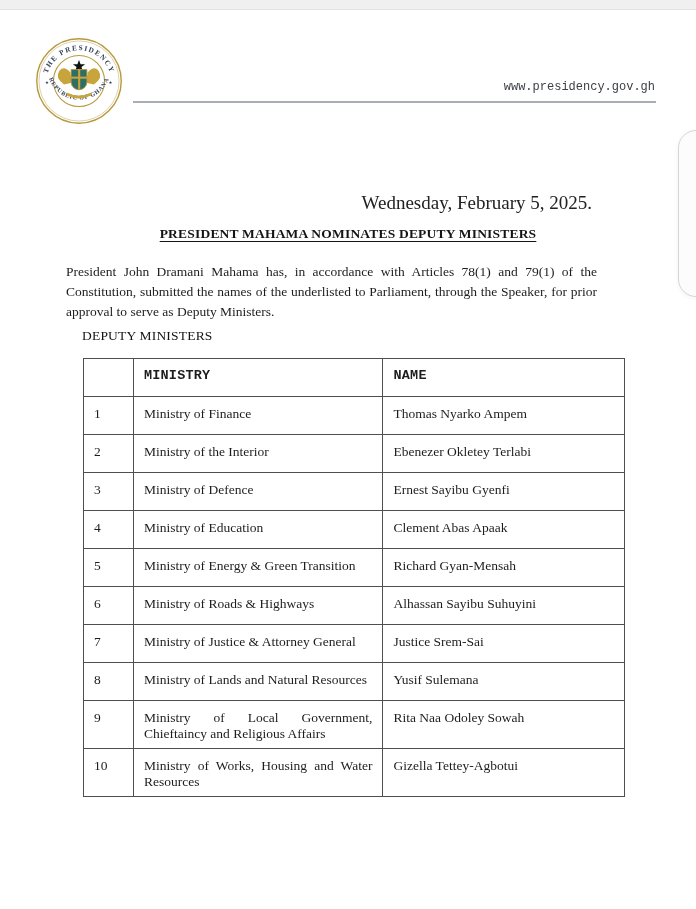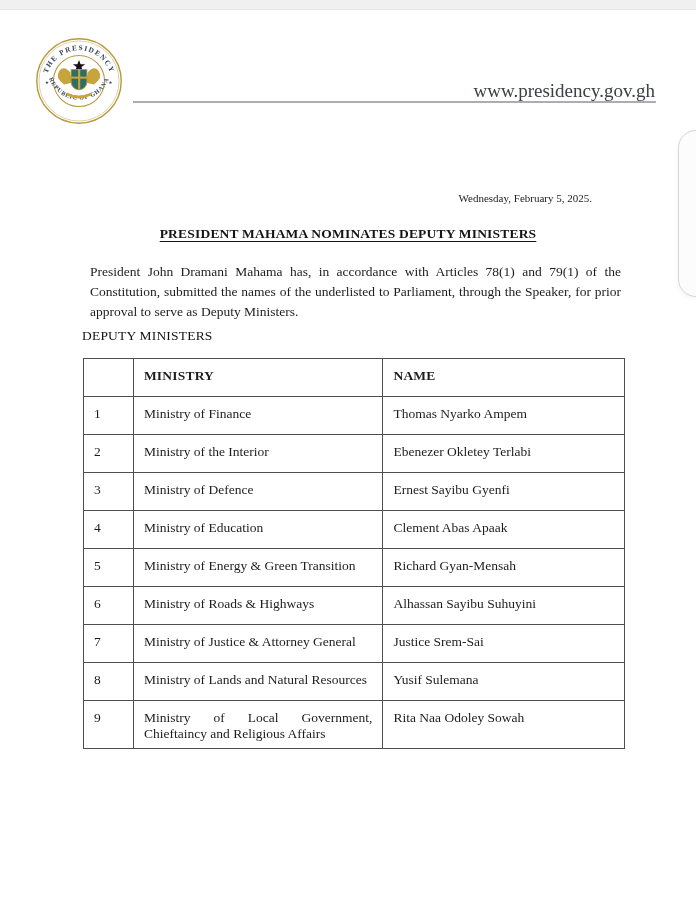--- a/index.html
+++ b/index.html
@@ -27,48 +27,48 @@
     position: absolute; left: 133px; top: 50px;
     font-family: "Liberation Serif", serif;
     font-weight: bold;
     font-size: 19px;
     line-height: 21px;
     letter-spacing: 0.4px;
     color: #191922;
   }
   .website {
     position: absolute; top: 80px; right: 41px;
-    font-family: Liberation Serif, serif;
-    font-size: 19px;
+    font-family: Liberation Mono, monospace;
+    font-size: 12px;
     color: #3c4045;
   }
   .header-rule {
     position: absolute; left: 133px; top: 101px;
     width: 523px; height: 2px;
     background: #a9aeb4;
   }
   
   .date-line {
     position: absolute; top: 192px; right: 104px;
-    font-size: 11px;
+    font-size: 19px;
     color: #222;
   }
   .doc-title {
     position: absolute; top: 226px; left: 0;
     width: 696px;
     text-align: center;
     font-size: 13.5px;
     font-weight: bold;
     letter-spacing: 0.2px;
     text-decoration: underline;
     text-underline-offset: 3px;
     color: #141414;
   }
   .body-paragraph {
-    position: absolute; top: 262px; left: 90px;
+    position: absolute; top: 262px; left: 66px;
     width: 531px;
     font-size: 13.5px;
     line-height: 20px;
     text-align: justify;
     color: #1d1d1d;
   }
   .section-heading {
     position: absolute; top: 328px; left: 82px;
     font-size: 13.5px;
     font-weight: normal;
@@ -86,20 +86,21 @@
   table.ministers th, table.ministers td {
     border: 1px solid #4f4f4f;
     vertical-align: top;
     padding: 9px 10px 6px 10px;
     height: 38px;
   }
   table.ministers th {
     text-align: left;
     font-weight: bold;
     letter-spacing: 0.2px;
+    font-family: Liberation Mono, monospace;
   }
   .col-no { width: 50px; }
   .col-ministry { width: 250px; }
   .col-name { width: 242px; }
   td.col-ministry { text-align: justify; }
   
   .edge-handle {
     position: absolute; right: -18px; top: 130px;
     width: 36px; height: 167px;
     border: 1px solid #d6d6d6;
@@ -201,16 +202,21 @@
       <tr>
         <td class="col-no">8</td>
         <td class="col-ministry">Ministry of Lands and Natural Resources</td>
         <td class="col-name">Yusif Sulemana</td>
       </tr>
       <tr>
         <td class="col-no">9</td>
         <td class="col-ministry">Ministry of Local Government, Chieftaincy and Religious Affairs</td>
         <td class="col-name">Rita Naa Odoley Sowah</td>
       </tr>
+      <tr>
+        <td class="col-no">10</td>
+        <td class="col-ministry">Ministry of Works, Housing and Water Resources</td>
+        <td class="col-name">Gizella Tettey-Agbotui</td>
+      </tr>
     </tbody>
 </table>
 
 <div class="edge-handle"></div>
 
 </body></html>

